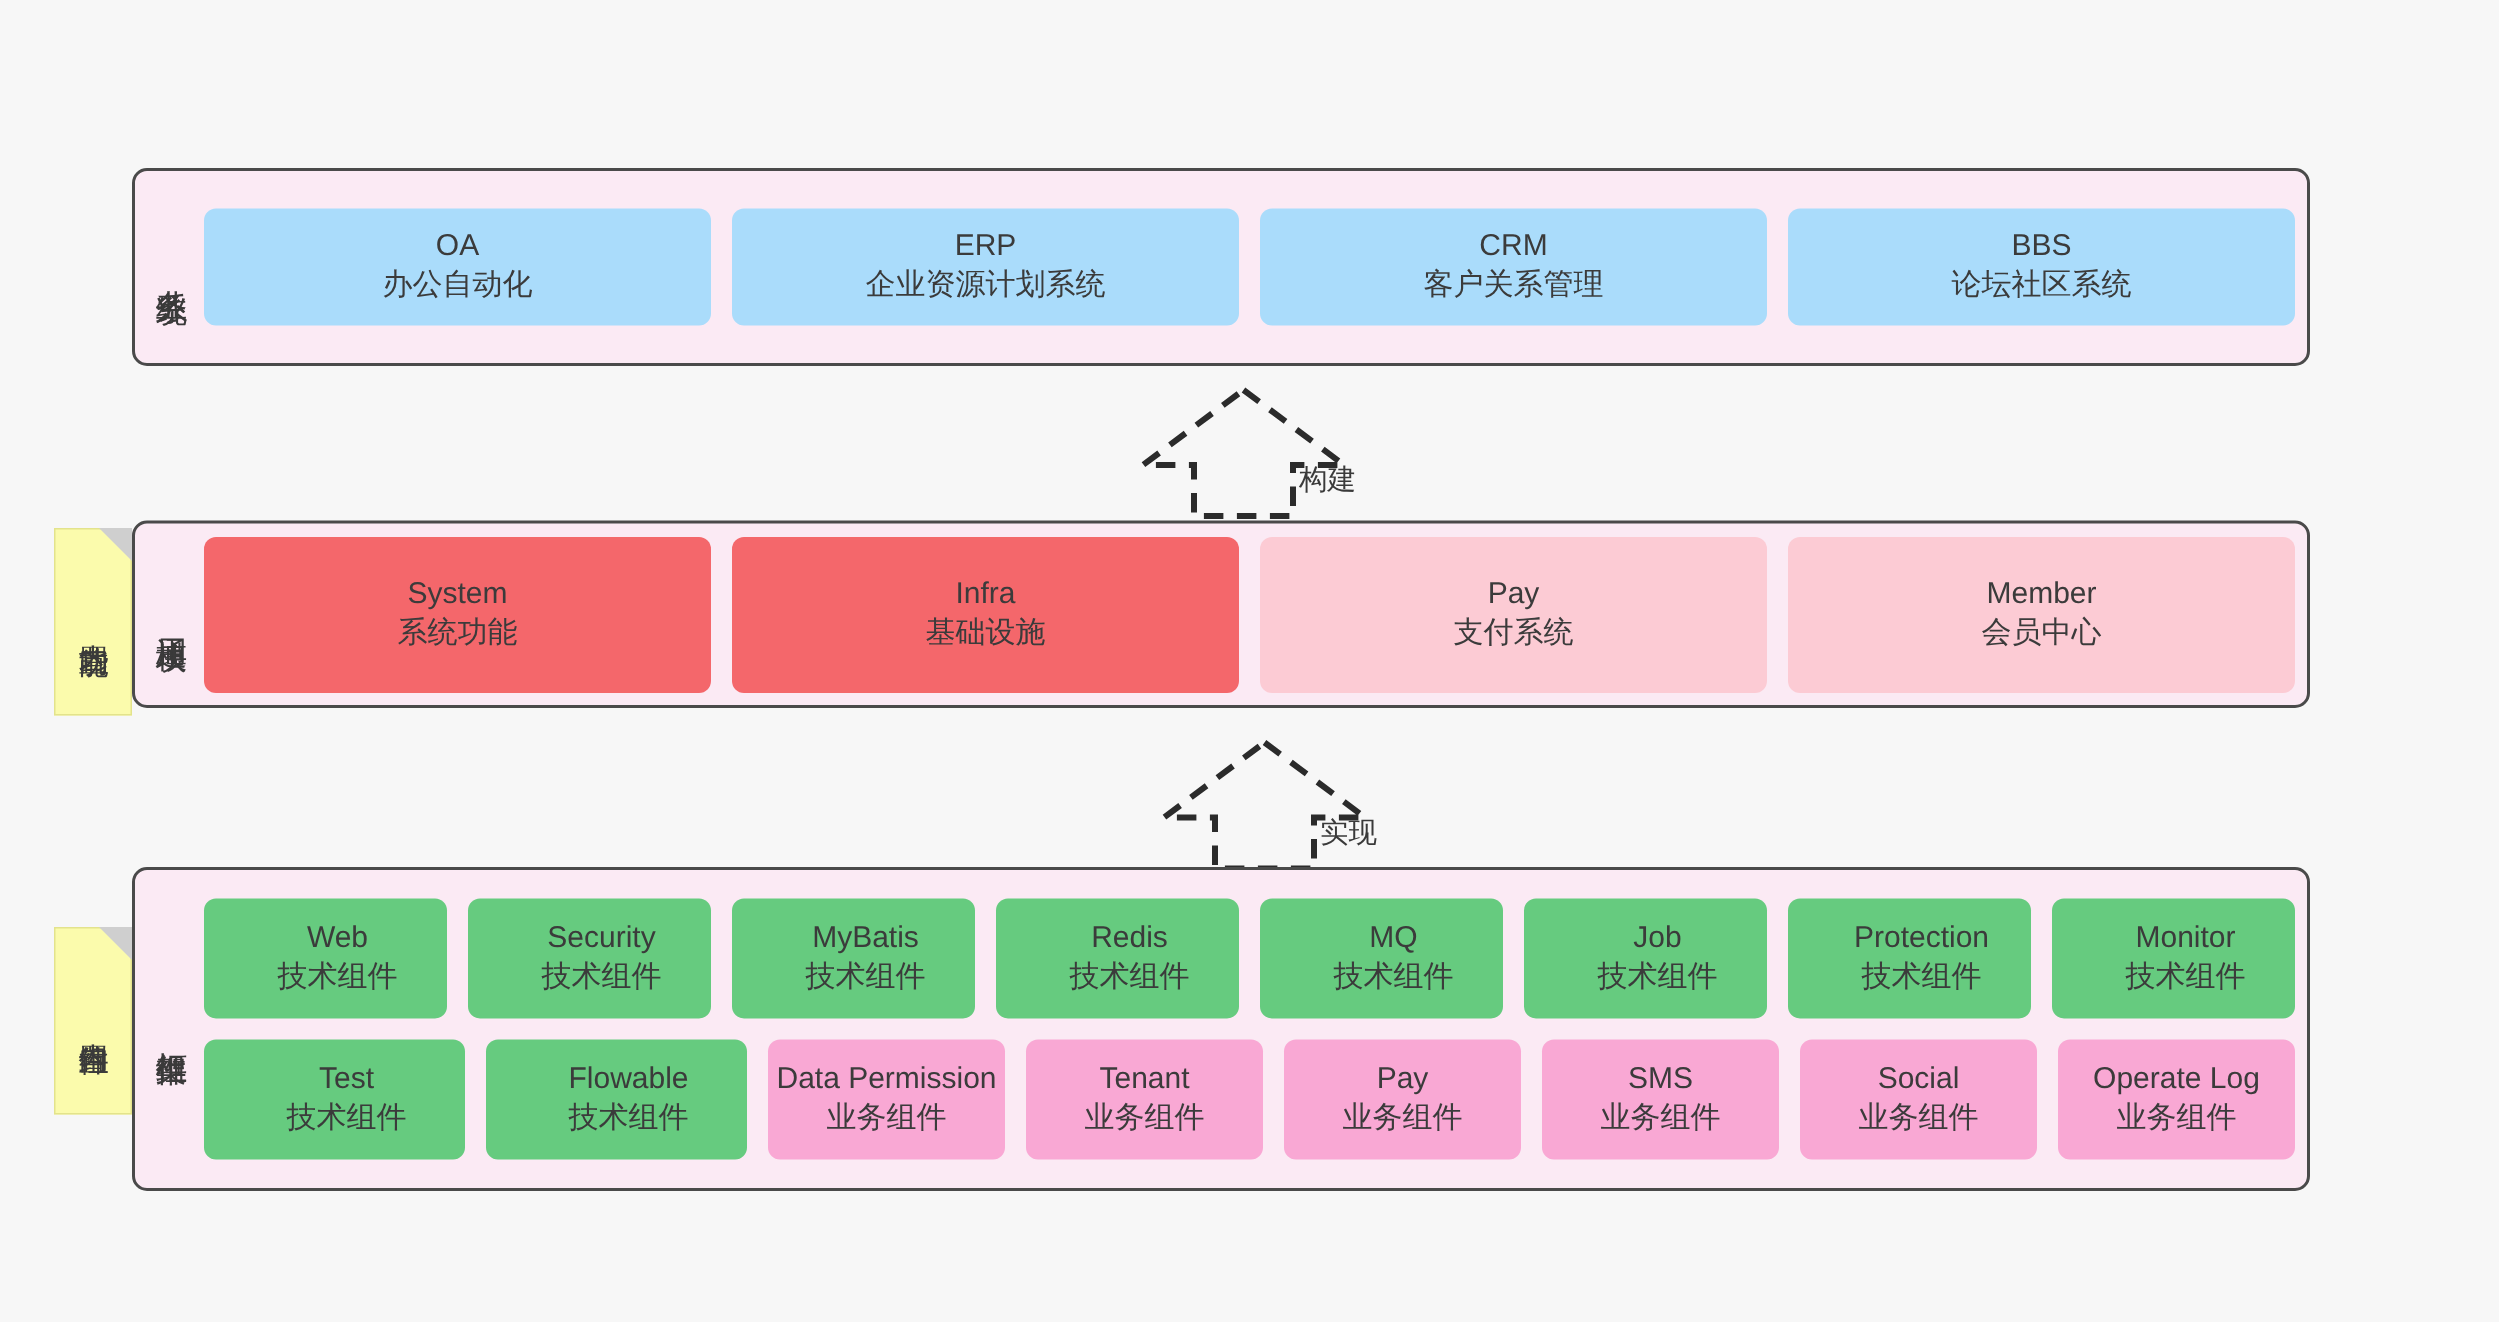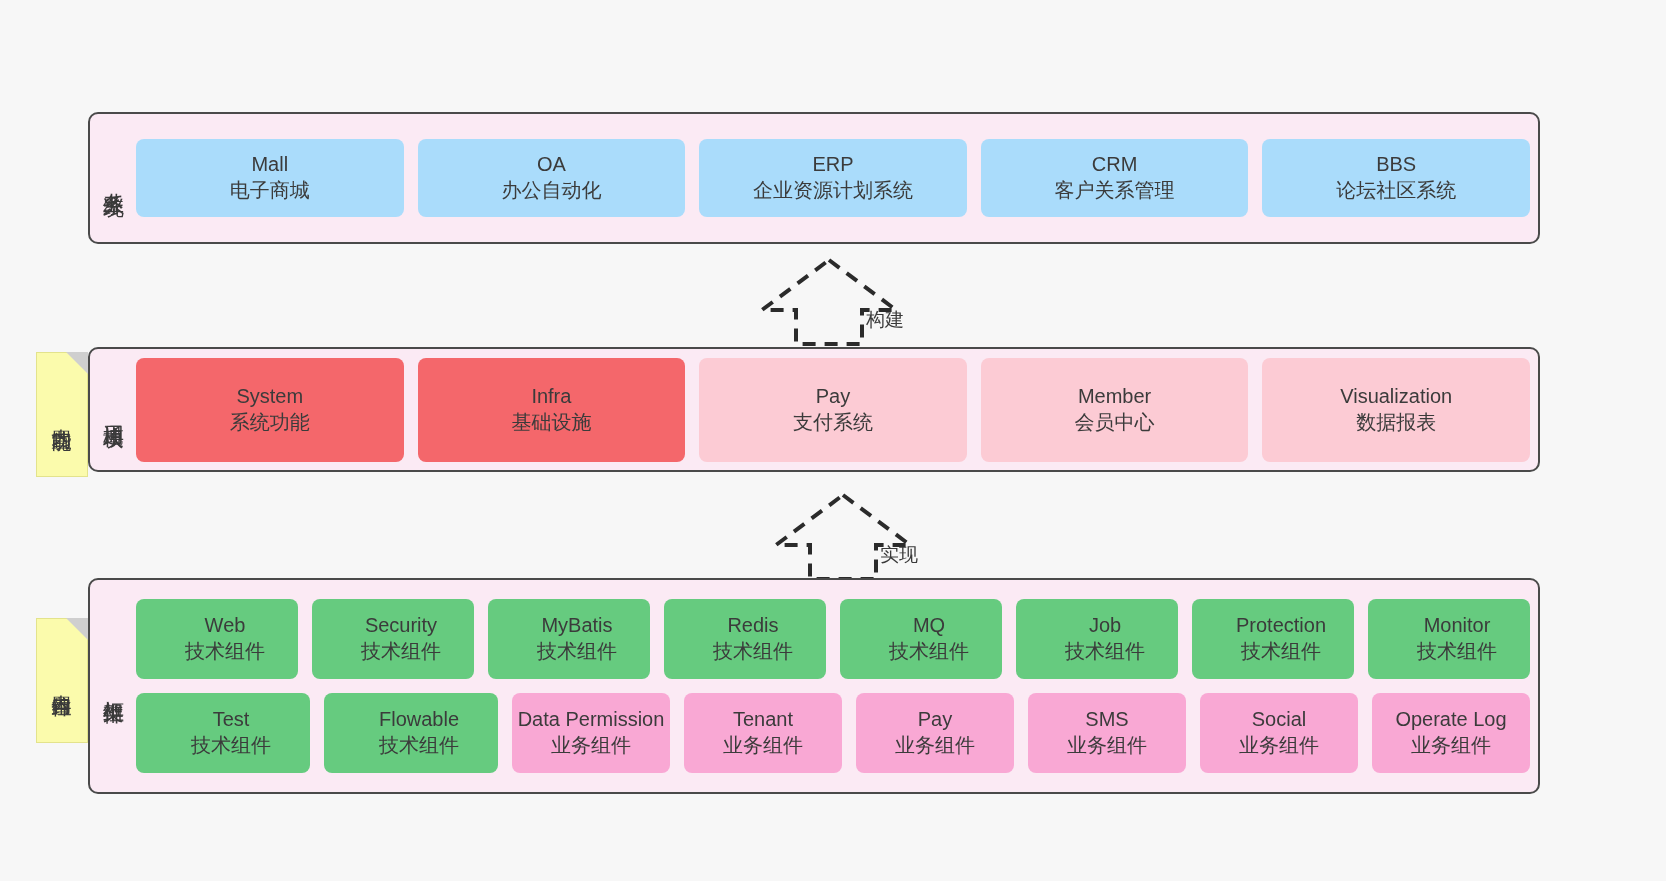--- a/index.html
+++ b/index.html
@@ -151,24 +151,20 @@
 </head>
 <body>
 
 <div class="canvas">
 
   <div class="layer row-biz" style="left:88px; top:112px; width:1452px; height:132px;">
     <div class="layer-title">业务系统</div>
     <div class="layer-body">
       <div class="grid-row">
 
-        <div class="card c-blue">
-          <div class="en">Mall</div>
-          <div class="cn">电子商城</div>
-        </div>
 
         <div class="card c-blue">
           <div class="en">OA</div>
           <div class="cn">办公自动化</div>
         </div>
 
         <div class="card c-blue">
           <div class="en">ERP</div>
           <div class="cn">企业资源计划系统</div>
         </div>
@@ -218,24 +214,20 @@
         <div class="card c-pink">
           <div class="en">Pay</div>
           <div class="cn">支付系统</div>
         </div>
 
         <div class="card c-pink">
           <div class="en">Member</div>
           <div class="cn">会员中心</div>
         </div>
 
-        <div class="card c-pink">
-          <div class="en">Visualization</div>
-          <div class="cn">数据报表</div>
-        </div>
 
       </div>
     </div>
   </div>
 
   <div class="connector" style="left:768px; top:487px;">
     <svg viewBox="0 0 150 95" preserveAspectRatio="none" aria-hidden="true">
       <path d="M 75 8 L 142 58 L 108 58 L 108 92 L 42 92 L 42 58 L 8 58 Z" fill="none" stroke="#2b2b2b" stroke-width="4" stroke-dasharray="13 9" stroke-linejoin="miter"></path>
     </svg>
     <div class="conn-label">实现</div>

